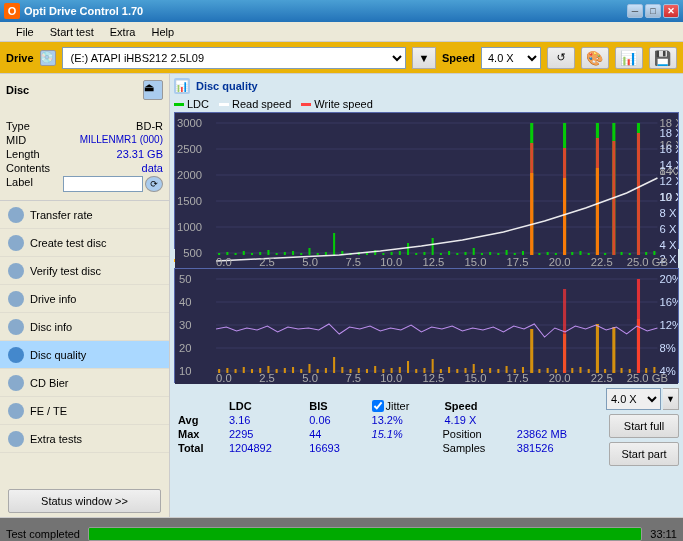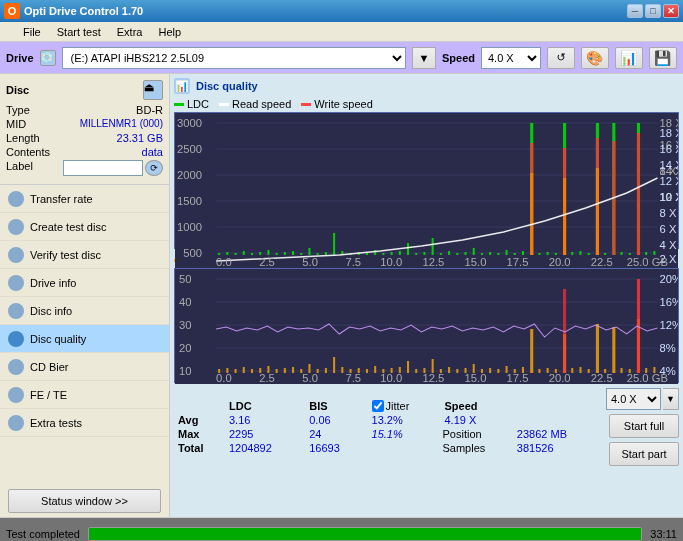--- a/index.html
+++ b/index.html
@@ -21,28 +21,28 @@
     .titlebar-btns { display: flex; gap: 2px; }
     .titlebar-btn { width: 16px; height: 14px; border: 1px solid #a0c0e0; background: linear-gradient(to bottom, #c8e0f8, #a0b8d0); border-radius: 2px; cursor: pointer; display: flex; align-items: center; justify-content: center; font-size: 9px; color: #333; }
     .titlebar-btn.close { background: linear-gradient(to bottom, #f06060, #d03030); color: white; }
 
     
     .menubar {
       background: #ece9d8;
       height: 20px;
       display: flex;
       align-items: center;
-      padding: 0 15px;
+      padding: 0 8px;
       border-bottom: 1px solid #ccc;
     }
     .menubar-item { padding: 2px 8px; cursor: pointer; border-radius: 2px; }
 
     
     .drivebar {
-      background: #c4b5fd;
+      background: #eab308;
       height: 32px;
       display: flex;
       align-items: center;
       padding: 0 6px;
       gap: 6px;
       border-bottom: 1px solid #ccc;
     }
     .drive-label { font-weight: bold; }
     .drive-select {
       flex: 1;
@@ -66,21 +66,21 @@
       background: #ece9d8;
       border-right: 1px solid #ccc;
       display: flex;
       flex-direction: column;
       flex-shrink: 0;
     }
     .disc-info-panel {
       padding: 6px;
       border-bottom: 1px solid #ccc;
     }
-    .disc-header { display: flex; align-items: center; justify-content: space-between; margin-bottom: 4px; font-weight: bold; }
+    .disc-header { display: flex; align-items: center; justify-content: space-between; margin-bottom: 20px; font-weight: bold; }
     .disc-row { display: flex; justify-content: space-between; margin-bottom: 2px; }
     .disc-row-label { color: #000; }
     .disc-row-value { color: #0000cc; }
     .disc-row-value.black { color: #000; }
     .label-input { width: 80px; height: 16px; border: 1px solid #7f9db9; }
     .sidebar-nav { flex: 1; overflow-y: auto; }
     .sidebar-item {
       height: 28px;
       display: flex;
       align-items: center;
@@ -560,21 +560,21 @@
           <td style="padding:1px 4px;font-weight:bold;">Avg</td>
           <td style="padding:1px 6px;color:#0000cc;">3.16</td>
           <td style="padding:1px 6px;color:#0000cc;">0.06</td>
           <td style="padding:1px 6px;color:#0000cc;">13.2%</td>
           <td style="padding:1px 6px;color:#0000cc;">4.19 X</td>
           <td></td>
         </tr>
         <tr>
           <td style="padding:1px 4px;font-weight:bold;">Max</td>
           <td style="padding:1px 6px;color:#0000cc;">2295</td>
-          <td style="padding:1px 6px;color:#0000cc;">24</td>
+          <td style="padding:1px 6px;color:#0000cc;">44</td>
           <td style="padding:1px 6px;color:#0000cc;font-style:italic;">15.1%</td>
           <td style="padding:1px 4px;">
             <span>Position</span>
           </td>
           <td style="padding:1px 4px;color:#0000cc;">23862 MB</td>
         </tr>
         <tr>
           <td style="padding:1px 4px;font-weight:bold;">Total</td>
           <td style="padding:1px 6px;color:#0000cc;">1204892</td>
           <td style="padding:1px 6px;color:#0000cc;">16693</td>

